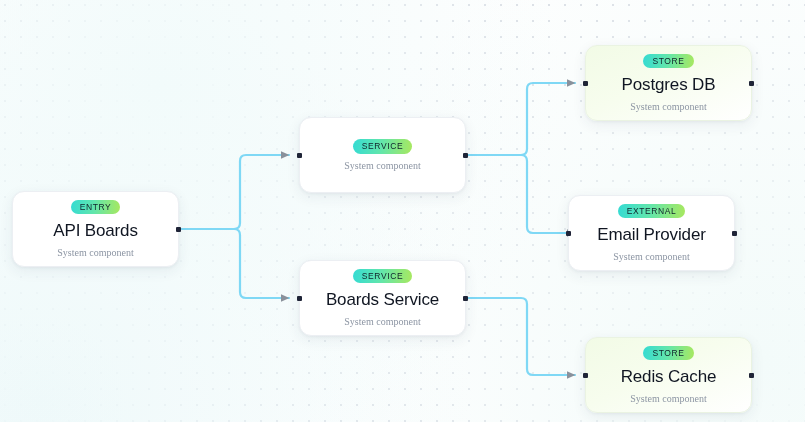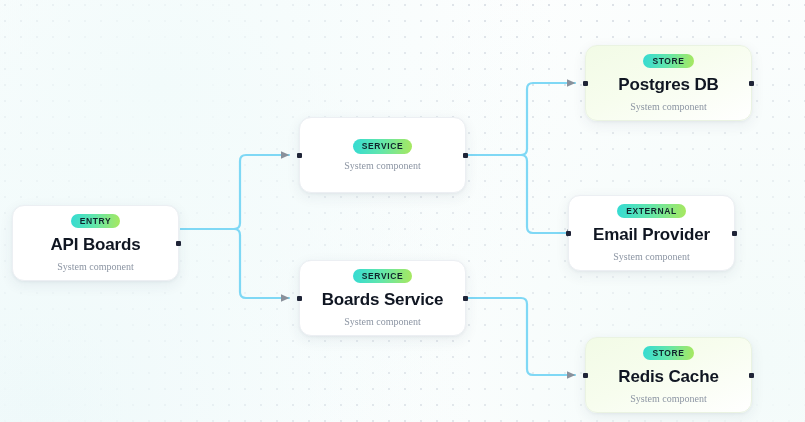--- a/index.html
+++ b/index.html
@@ -55,34 +55,34 @@
     background: linear-gradient(155deg, #f2fbe6 0%, #f7fdee 45%, #ffffff 100%);
     border-color: #eaf3e2;
   }
   .node.tint-plain {
     background: #ffffff;
   }
 
   .badge {
     display: inline-block;
     font-size: 8.5px;
-    font-weight: bold;
+    font-weight: normal;
     letter-spacing: 0.6px;
     color: #10232b;
     padding: 3px 9px 3px 9px;
     border-radius: 9px;
     background: linear-gradient(95deg, #35dbd3 0%, #62e6ab 48%, #a8e85f 100%);
     line-height: 1;
     margin-bottom: 7px;
     text-transform: uppercase;
   }
 
   .node-title {
     font-size: 17px;
-    font-weight: bold;
+    font-weight: normal;
     color: #101622;
     line-height: 1.15;
     letter-spacing: -0.15px;
     margin-bottom: 7px;
     text-align: left;
     white-space: nowrap;
   }
 
   .node-sub {
     font-size: 10px;
@@ -121,21 +121,21 @@
 
     <path d="M 181,229 L 234,229 Q 240,229 240,235 L 240,292 Q 240,298 246,298 L 289,298" fill="none" stroke="#7fd8f5" stroke-width="2.2" stroke-linecap="round" marker-end="url(#arrow)"></path>
 
     <path d="M 468,155 L 521,155 Q 527,155 527,149 L 527,89 Q 527,83 533,83 L 575,83" fill="none" stroke="#7fd8f5" stroke-width="2.2" stroke-linecap="round" marker-end="url(#arrow)"></path>
 
     <path d="M 468,155 L 521,155 Q 527,155 527,161 L 527,227 Q 527,233 533,233 L 575,233" fill="none" stroke="#7fd8f5" stroke-width="2.2" stroke-linecap="round" marker-end="url(#arrow)"></path>
 
     <path d="M 468,298 L 521,298 Q 527,298 527,304 L 527,369 Q 527,375 533,375 L 575,375" fill="none" stroke="#7fd8f5" stroke-width="2.2" stroke-linecap="round" marker-end="url(#arrow)"></path>
   </svg>
 
-  <div class="node tint-plain" style="left:12px; top:205px; width:167px; height:76px;">
+  <div class="node tint-plain" style="left:12px; top:191px; width:167px; height:76px;">
     <span class="badge">ENTRY</span>
     <div class="node-title">API Boards</div>
     <div class="node-sub">System component</div>
     <span class="handle right"></span>
   </div>
 
   <div class="node tint-plain" style="left:299px; top:117px; width:167px; height:76px;">
     <span class="badge">SERVICE</span>
     <div class="node-sub">System component</div>
     <span class="handle left"></span>

